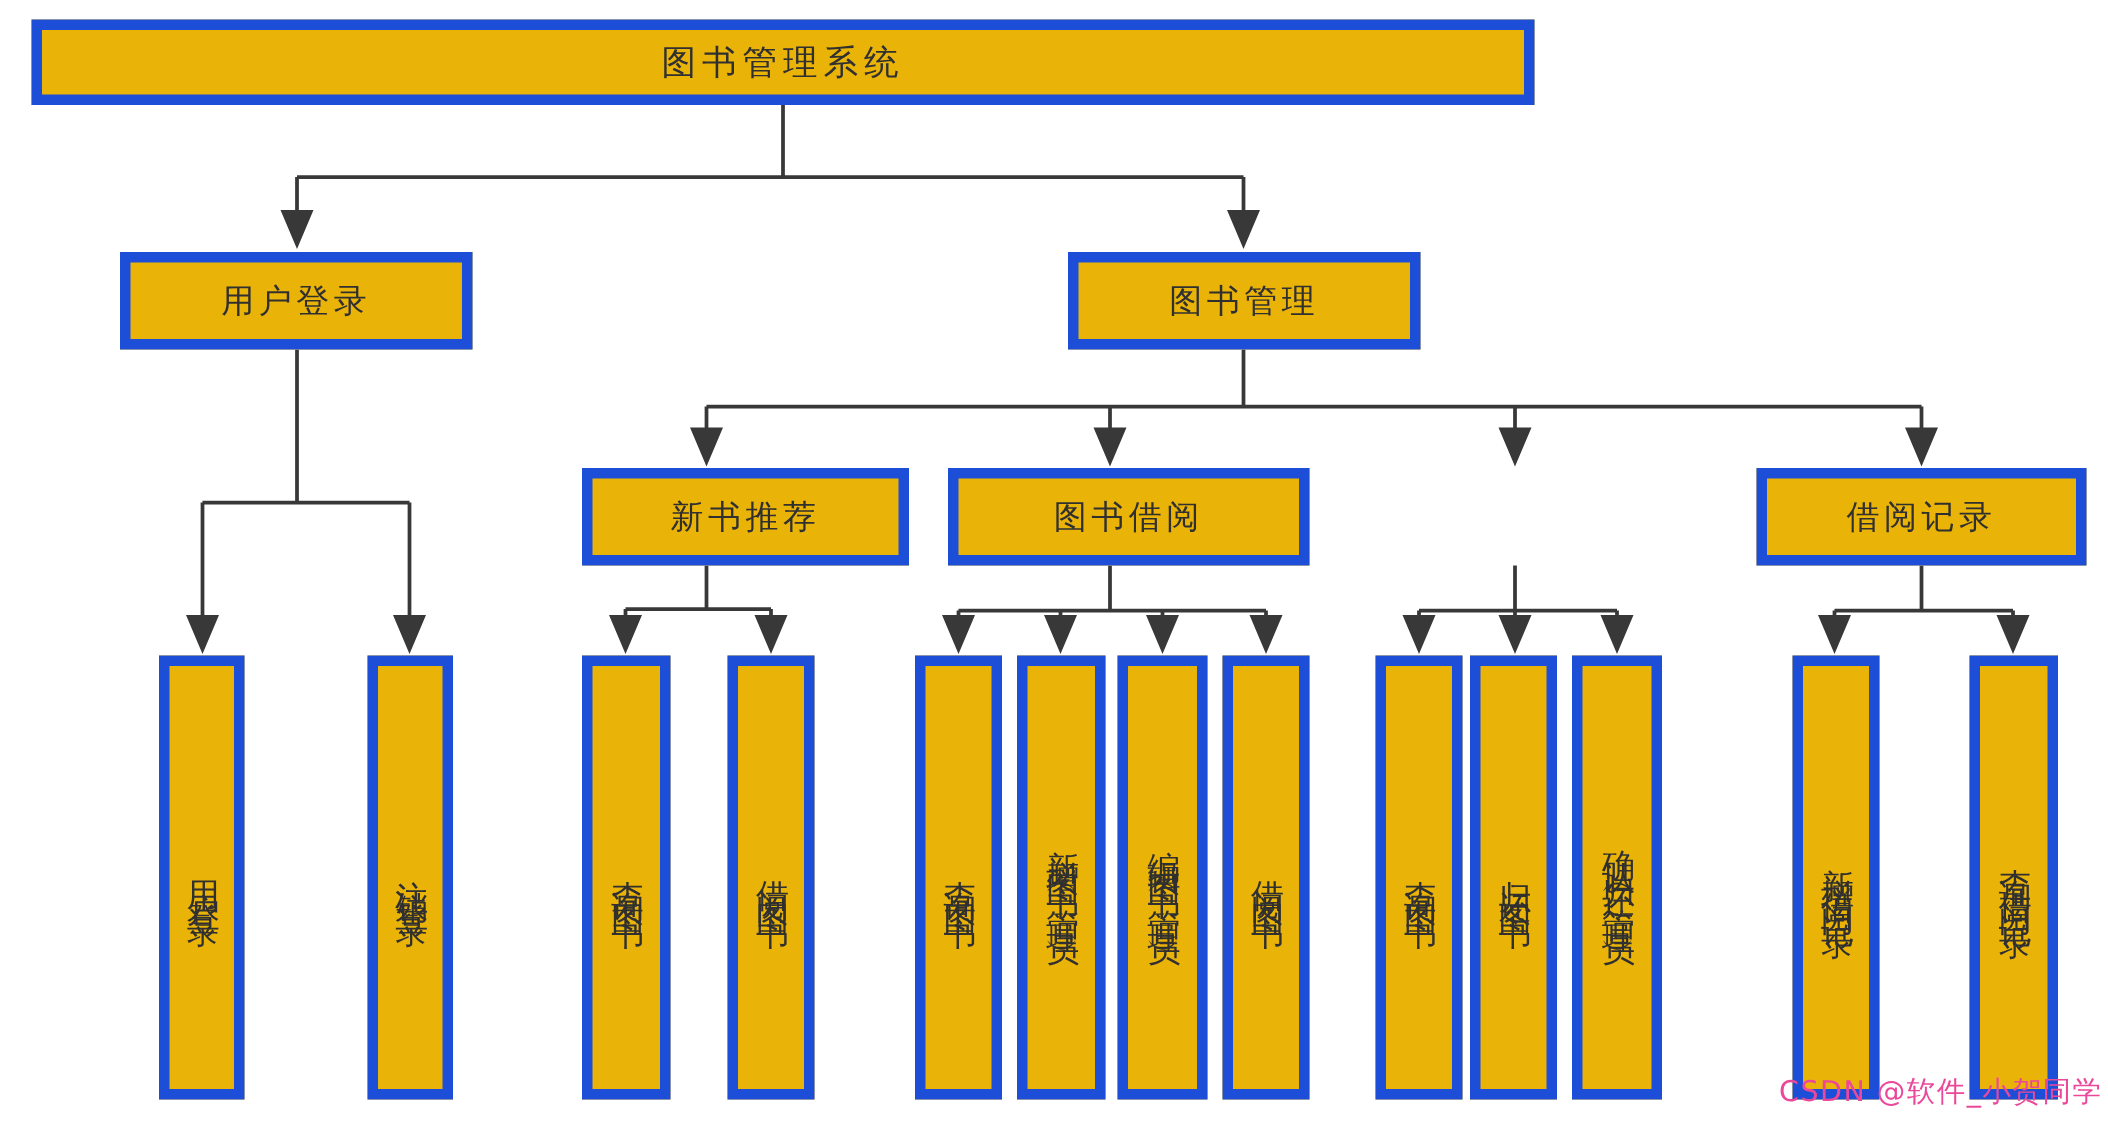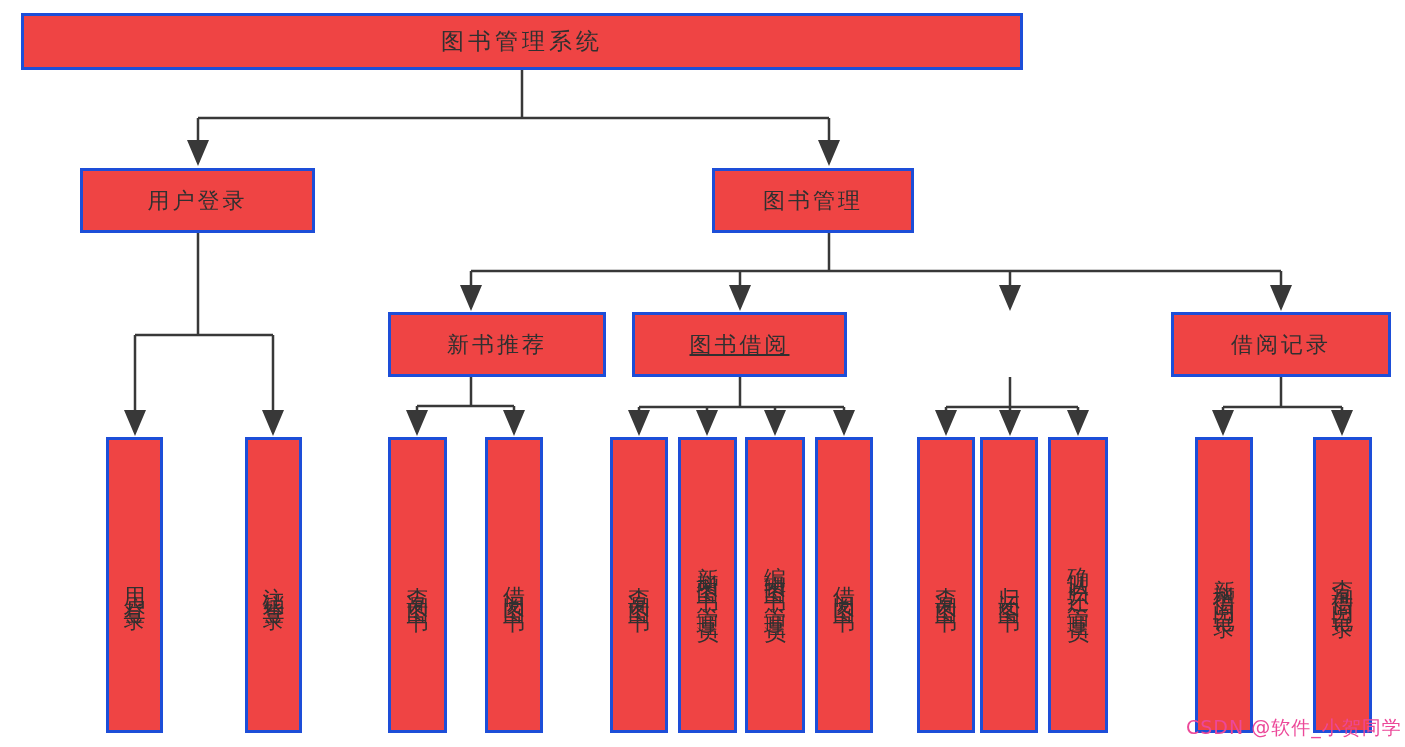--- a/index.html
+++ b/index.html
@@ -2,21 +2,21 @@
 <html><head>
 <meta charset="utf-8">
 <style>
   html,body{margin:0;padding:0;background:#ffffff;}
   .canvas{
     position:relative;width:1405px;height:747px;background:#ffffff;overflow:hidden;
     font-family:"DejaVu Sans",sans-serif;color:#303030;
   }
   .wires{position:absolute;left:0;top:0;width:1405px;height:747px;pointer-events:none;}
   .node{
-    position:absolute;background:#ef4444;border:3px solid #1d4ed8;box-sizing:border-box;
+    position:absolute;background:#eab308;border:7px solid #1d4ed8;box-sizing:border-box;
     display:flex;align-items:center;justify-content:center;
   }
   .node-h{font-size:22px;letter-spacing:3px;white-space:nowrap;}
   .node-root{font-size:23px;letter-spacing:4px;}
   .node-v span{
     writing-mode:vertical-rl;text-orientation:mixed;
     font-size:22px;letter-spacing:8px;line-height:1;white-space:nowrap;
   }
   .watermark{
     position:absolute;left:1186px;top:715px;z-index:10;
@@ -49,28 +49,28 @@
     </g>
   </svg>
 
   <div class="node node-h node-root" style="left:21px;top:13px;width:1002px;height:57px;">
     <span>图书管理系统</span>
   </div>
 
   <div class="node node-h" style="left:80px;top:168px;width:235px;height:65px;">
     <span>用户登录</span>
   </div>
-  <div class="node node-h" style="left:712px;top:168px;width:202px;height:65px;">
+  <div class="node node-h" style="left:712px;top:168px;width:235px;height:65px;">
     <span>图书管理</span>
   </div>
 
   <div class="node node-h" style="left:362px;top:312px;width:218px;height:65px;margin-left:26px;">
     <span>新书推荐</span>
   </div>
-  <div class="node node-h" style="left:632px;top:312px;width:215px;height:65px;text-decoration:underline;">
+  <div class="node node-h" style="left:632px;top:312px;width:241px;height:65px;">
     <span>图书借阅</span>
   </div>
   <div class="node node-h" style="left:1171px;top:312px;width:220px;height:65px;">
     <span>借阅记录</span>
   </div>
 
   <div class="node node-v" style="left:106px;top:437px;width:57px;height:296px;">
     <span>用户登录</span>
   </div>
   <div class="node node-v" style="left:245px;top:437px;width:57px;height:296px;">

